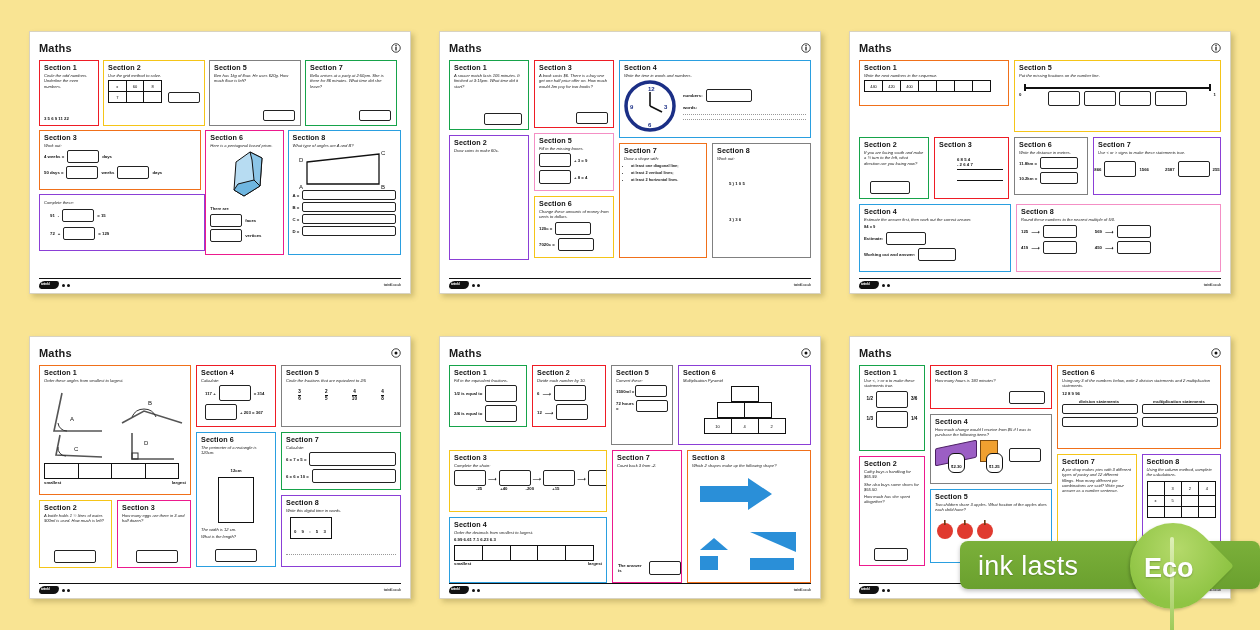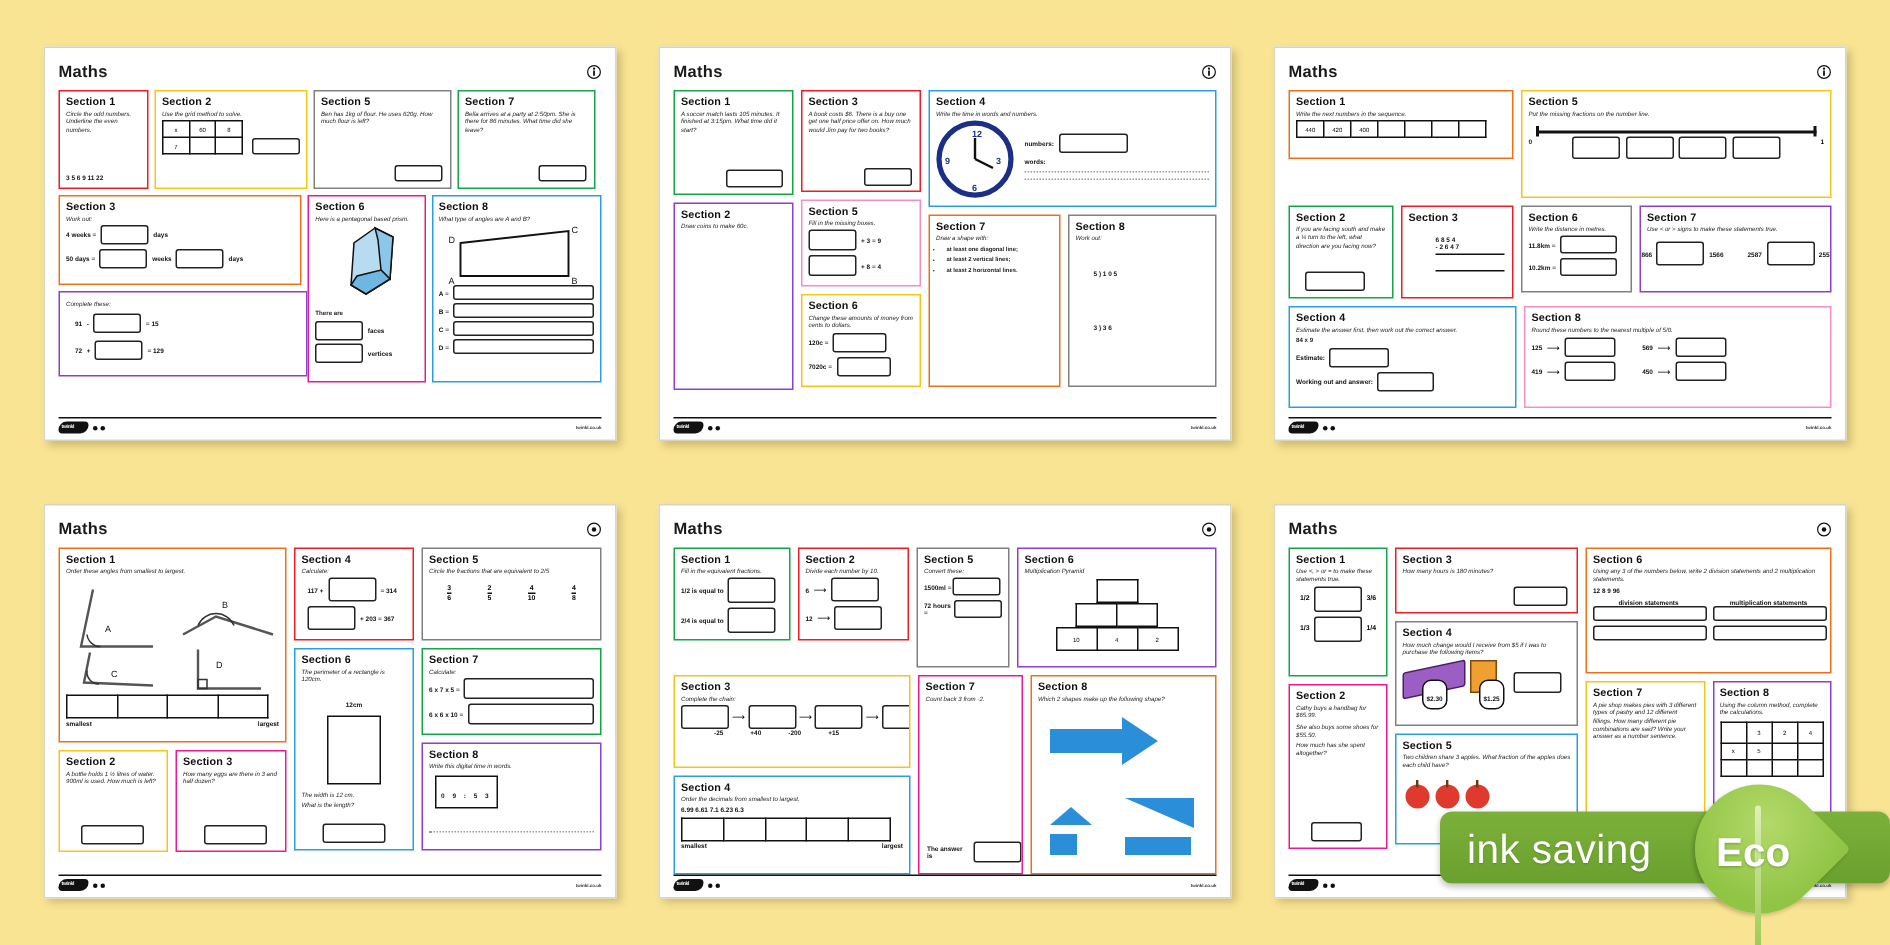--- a/index.html
+++ b/index.html
@@ -944,15 +944,15 @@
       <div class="foot-url">twinkl.co.uk</div>
     </div>
   </div>
 
 </div>
 
 <div class="eco-badge">
   <div class="eco-bar"></div>
   <div class="eco-leaf"></div>
   <div class="eco-vein"></div>
-  <div class="eco-text">ink saving</div>
+  <div class="eco-text">ink lasts</div>
   <div class="eco-word">Eco</div>
 </div>
 
 </body></html>

